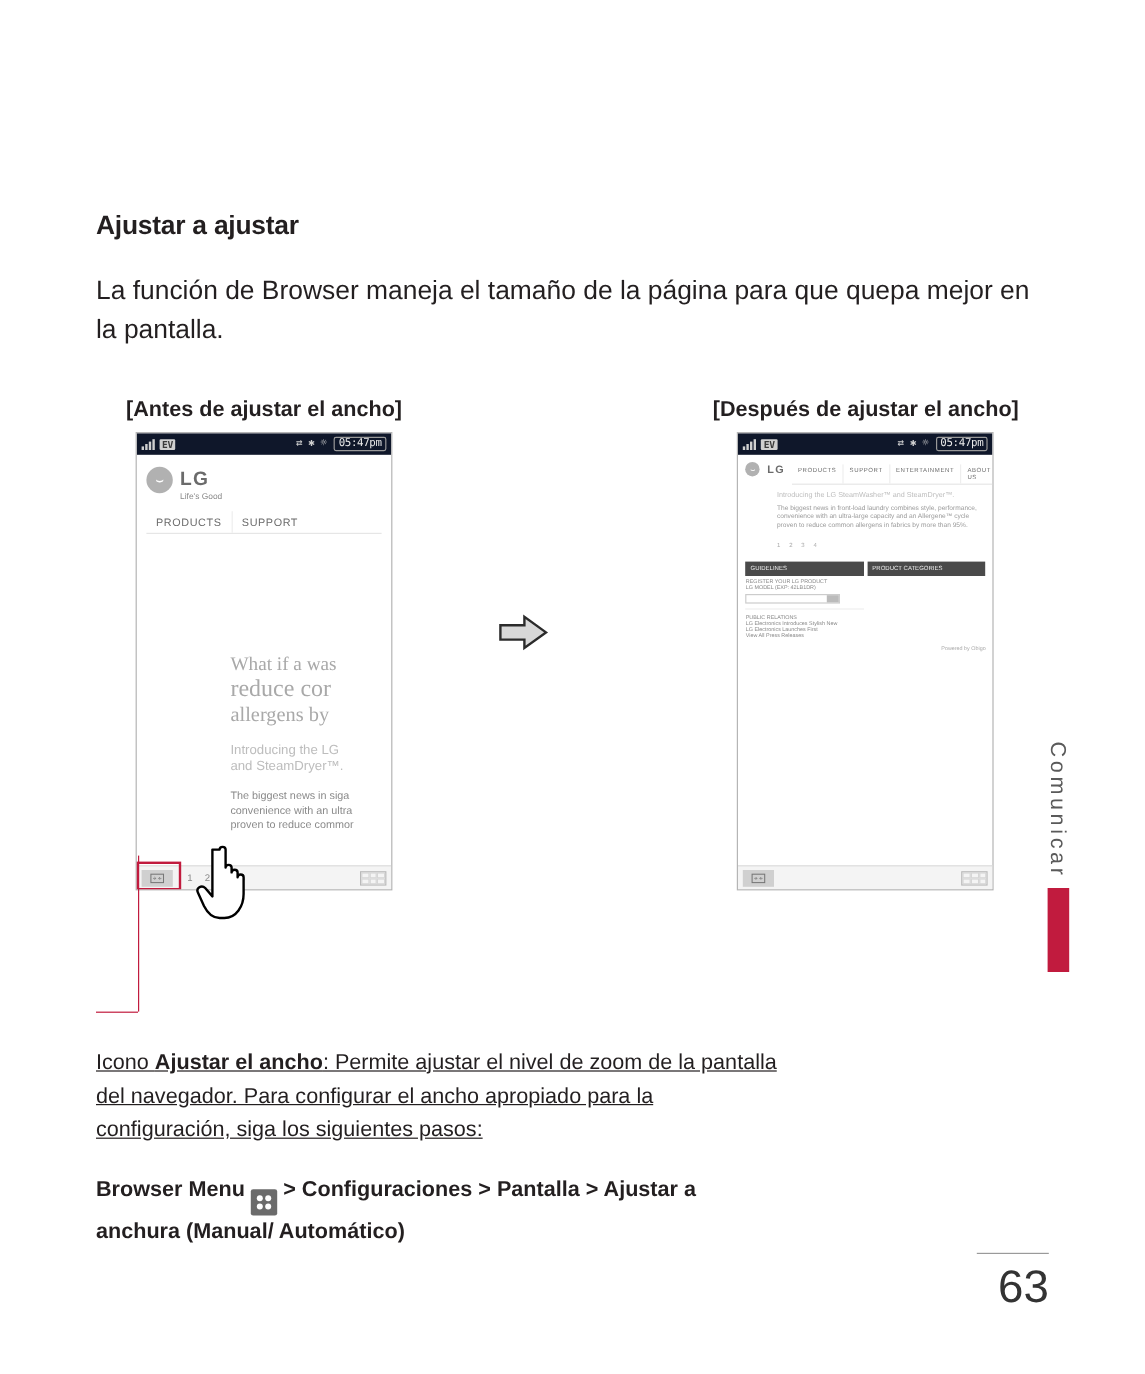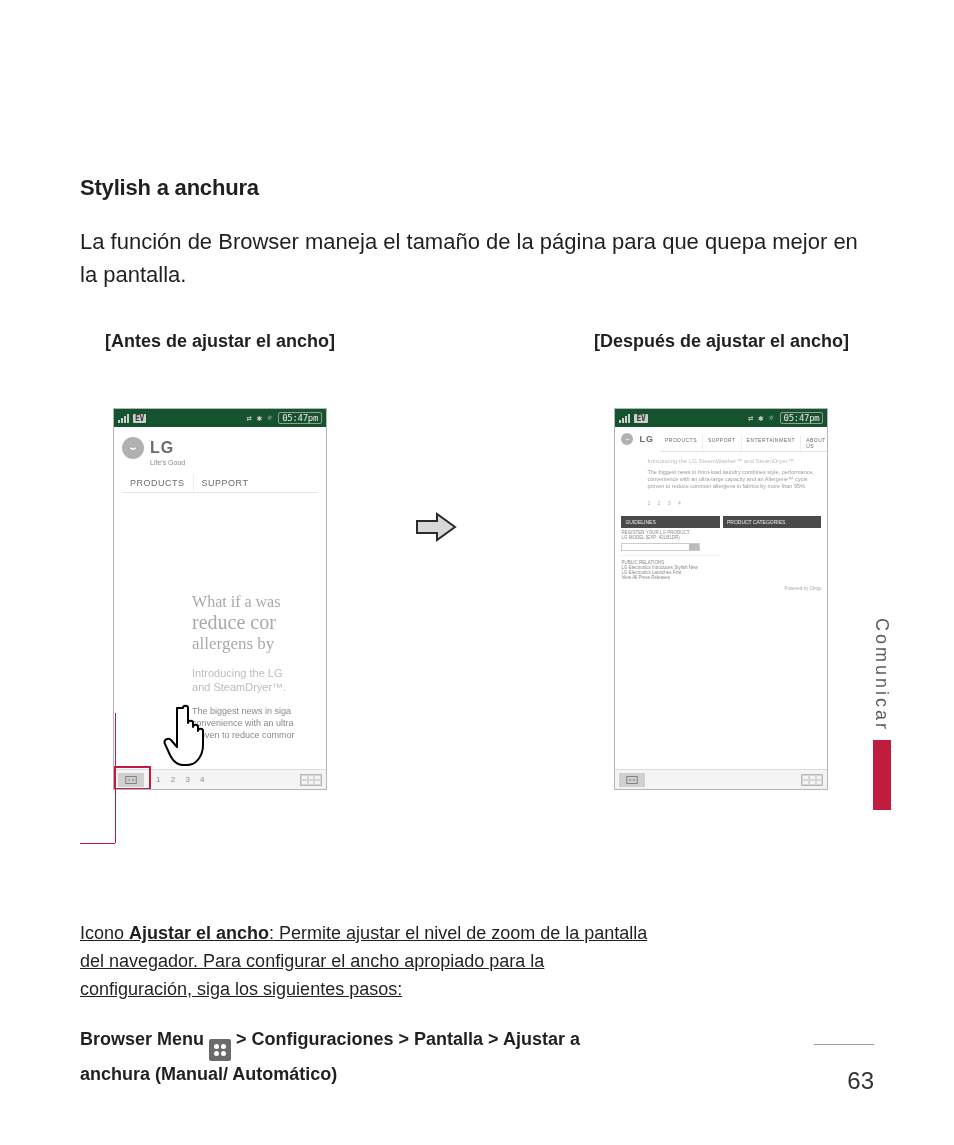--- a/index.html
+++ b/index.html
@@ -1,26 +1,26 @@
 <!DOCTYPE html>
 <html><head>
 <meta charset="utf-8">
 <style>
   *{box-sizing:border-box;}
   body{margin:0;background:#fff;font-family:"Helvetica Neue",Arial,sans-serif;color:#231f20;}
   .page{width:954px;height:1145px;position:relative;padding:175px 80px 0 80px;}
   h2.sec-title{font-size:22px;font-weight:600;margin:0 0 24px 0;letter-spacing:-.2px;}
   p.lead{font-size:22px;line-height:1.5;margin:0 0 40px 0;font-weight:400;}
   .figs{display:flex;align-items:flex-start;gap:0;position:relative;}
-  .figcol{display:flex;flex-direction:column;align-items:center;gap:48px;}
+  .figcol{display:flex;flex-direction:column;align-items:center;}
   .figcol.left{margin-left:25px;}
   .figcol.right{margin-left:auto;margin-right:25px;}
   .cap{font-size:18px;font-weight:700;margin-bottom:8px;}
   .phone{width:214px;height:382px;border:1px solid #b5b5b5;position:relative;background:#fff;overflow:hidden;}
-  .statusbar{height:18px;background:#14532d;display:flex;align-items:center;color:#cfcfcf;font-family:monospace;font-size:9px;letter-spacing:-.3px;padding:0 4px;}
+  .statusbar{height:18px;background:#0f172a;display:flex;align-items:center;color:#cfcfcf;font-family:monospace;font-size:9px;letter-spacing:-.3px;padding:0 4px;}
   .stat-left,.stat-mid,.stat-right{display:flex;align-items:center;gap:4px;}
   .stat-mid{margin-left:auto;margin-right:6px;}
   .sig{display:inline-flex;align-items:flex-end;gap:1px;}
   .sig span{width:2px;background:#cfcfcf;display:inline-block;}
   .sig span:nth-child(1){height:3px;} .sig span:nth-child(2){height:5px;}
   .sig span:nth-child(3){height:7px;} .sig span:nth-child(4){height:9px;}
   .ev{display:inline-block;background:#cfcfcf;color:#3a3a3a;font-weight:700;font-size:8px;padding:0 2px;border-radius:1px;}
   .clockbox{border:1px solid #999;padding:0 3px;border-radius:2px;font-size:9px;color:#e8e8e8;}
   .content-a{padding:10px 8px 0 8px;height:344px;overflow:hidden;}
   .lg-logo{display:flex;align-items:center;gap:6px;margin-bottom:4px;}
@@ -76,29 +76,29 @@
   .callout b{font-weight:700;}
   .path{margin-top:22px;width:570px;font-size:18px;line-height:1.5;font-weight:700;}
   .path .menu-icon{display:inline-flex;width:22px;height:22px;background:#6b6b6b;vertical-align:-4px;border-radius:2px;align-items:center;justify-content:center;}
   .path .menu-icon span{display:grid;grid-template-columns:repeat(2,5px);grid-template-rows:repeat(2,5px);gap:2px;}
   .path .menu-icon i{background:#fff;border-radius:50%;display:block;width:5px;height:5px;}
   
   .sidetab{position:absolute;right:62px;top:618px;display:flex;flex-direction:column;align-items:center;}
   .sidetab .label{writing-mode:vertical-rl;font-size:18px;letter-spacing:3px;color:#5a5a5a;padding-bottom:8px;}
   .sidetab .chip{width:18px;height:70px;background:#c11b3e;}
   
-  .pagenum{position:absolute;right:80px;bottom:50px;font-size:24px;color:#333;}
+  .pagenum{position:absolute;right:80px;bottom:50px;font-size:38px;color:#333;}
   .ftr-rule{position:absolute;right:80px;bottom:100px;width:60px;border-top:1px solid #9a9a9a;}
 </style>
 </head>
 <body>
 
 <div class="page">
 
-  <h2 class="sec-title">Stylish a anchura</h2>
+  <h2 class="sec-title">Ajustar a ajustar</h2>
   <p class="lead">La función de Browser maneja el tamaño de la página para que quepa mejor en la pantalla.</p>
 
   <div class="figs">
 
     <div class="figcol left">
       <div class="cap">[Antes de ajustar el ancho]</div>
       <div class="phone">
         <div class="statusbar">
           <span class="stat-left">
             <span class="sig">

